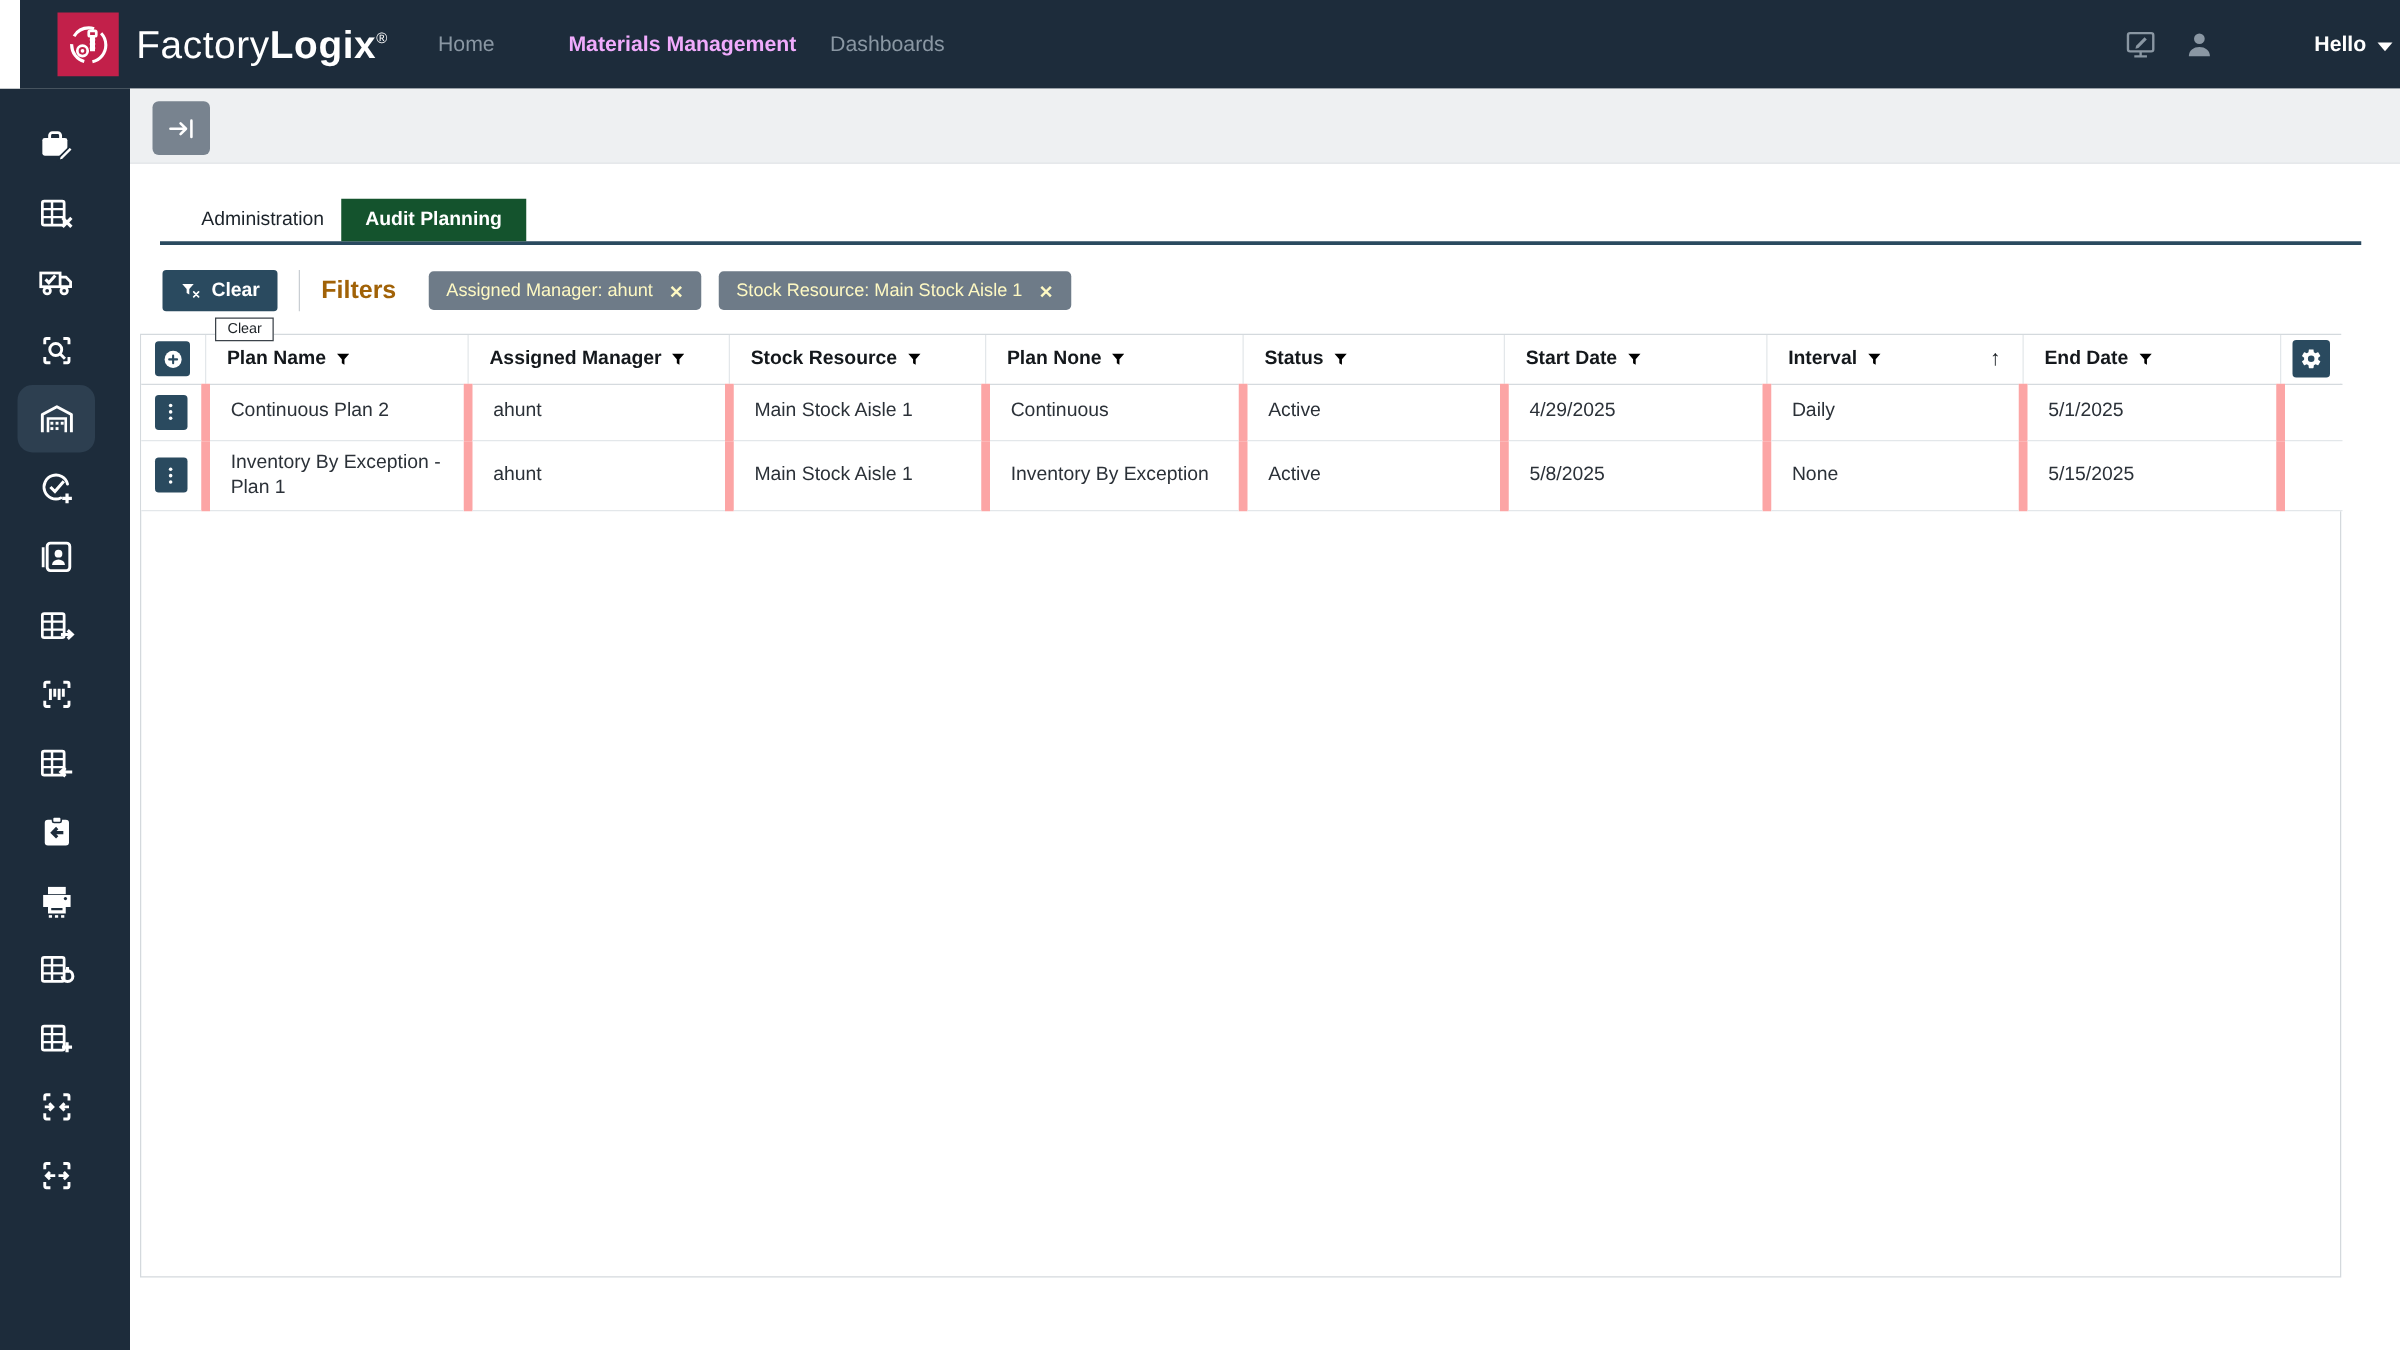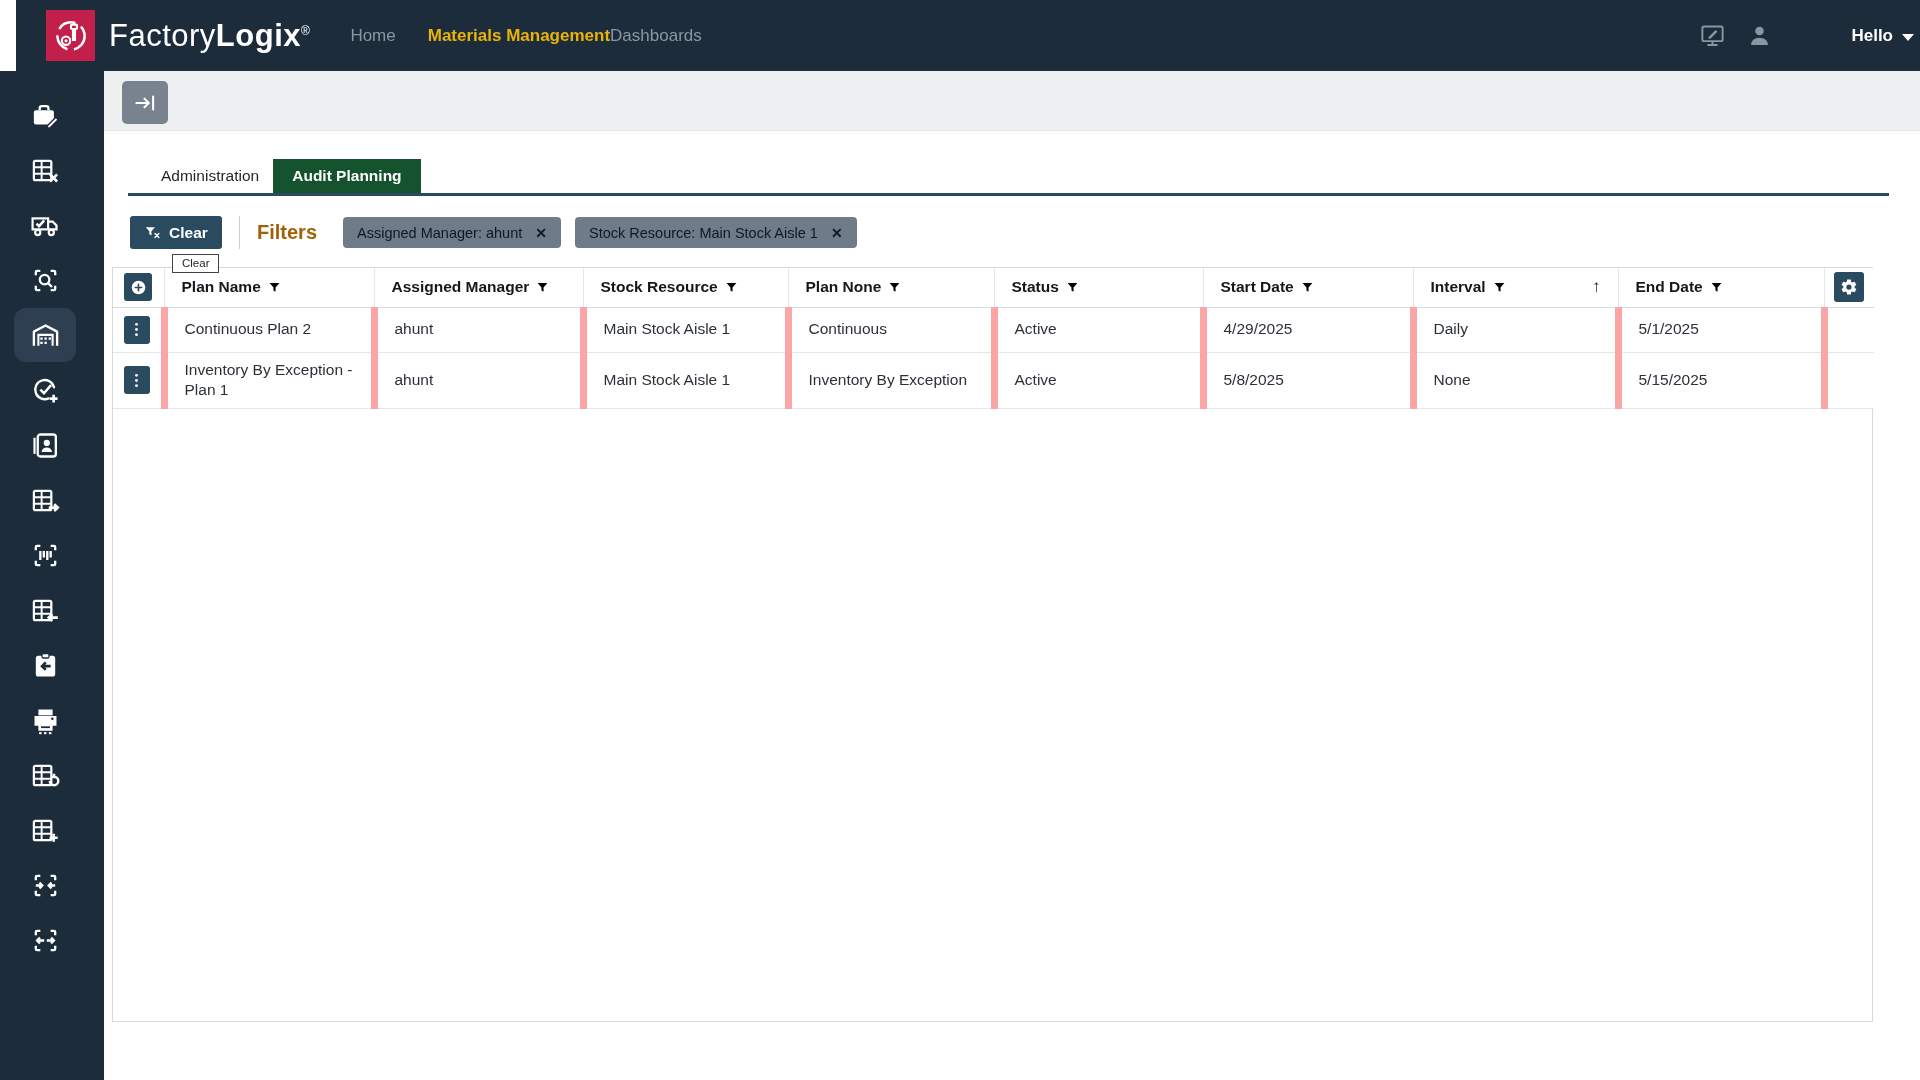--- a/index.html
+++ b/index.html
@@ -9,23 +9,23 @@
   
   .top-header { position:absolute; left:16px; top:0; width:1920px; height:71px;
                 background:#1d2c3b; display:flex; align-items:center; }
   .logo-box { width:49px; height:51px; background:#c2204a; margin-left:30px;
               display:flex; align-items:center; justify-content:center; flex:0 0 auto; }
   .logo-box svg { width:40px; height:40px; }
   .brand { color:#fff; font-size:31px; margin-left:14px; letter-spacing:.5px; white-space:nowrap; }
   .brand .light { font-weight:300; }
   .brand .bold  { font-weight:700; }
   .brand sup { font-size:12px; font-weight:400; }
-  .top-nav { display:flex; margin-left:40px; }
+  .top-nav { display:flex; gap:27px; margin-left:40px; }
   .top-nav .nav-item { color:#8a97a3; font-size:17px; cursor:pointer; white-space:nowrap; }
-  .top-nav .nav-item.active { color:#eab308; font-weight:700;padding-left:32px; }
+  .top-nav .nav-item.active { color:#f0abfc; font-weight:700;padding-left:32px; }
   .header-right { margin-left:auto; display:flex; align-items:center; padding-right:22px; }
   .header-right svg.hicon { width:27px; height:27px; }
   .icon-monitor { margin-right:20px; }
   .icon-user { margin-right:78px; }
   .greeting { color:#fff; font-size:17px; font-weight:600; display:flex; align-items:center; cursor:pointer; }
   .caret { width:0; height:0; border-left:6px solid transparent; border-right:6px solid transparent;
            border-top:7px solid #fff; margin-left:9px; margin-top:3px; }
 
   
   .sidebar { position:absolute; left:0; top:71px; width:104px; height:1009px;
@@ -53,21 +53,21 @@
 
   
   .filter-bar { position:absolute; left:26px; top:145px; height:33px; display:flex; align-items:center; }
   .clear-btn { height:33px; min-width:92px; background:#2a4a5f; color:#fff; border:none; border-radius:3px;
                font-size:15.5px; font-weight:600; display:flex; align-items:center; justify-content:center;
                gap:8px; padding:0 14px; cursor:pointer; font-family:inherit; }
   .clear-btn svg { width:17px; height:17px; }
   .v-divider { width:1px; height:33px; background:#c9ced3; margin:0 17px; }
   .filters-label { font-size:20px; color:#a16207; margin-right:26px;font-weight:bold; }
   .chips { display:flex; gap:14px; }
-  .chip { height:31px; background:#6e7b88; border-radius:4px; color:#0f172a; font-size:14.5px;
+  .chip { height:31px; background:#6e7b88; border-radius:4px; color:#fef9c3; font-size:14.5px;
           display:flex; align-items:center; padding:0 14px; cursor:pointer; white-space:nowrap; }
   .chip .chip-x { margin-left:13px; font-size:14px; font-weight:700; cursor:pointer; }
 
   
   .tooltip { position:absolute; left:68px; top:183px; background:#fff; border:1px solid #3c434a;
              font-size:11.5px; color:#1c2126; padding:2px 9px 3px; z-index:20; white-space:nowrap; }
 
   
   .grid-wrap { position:absolute; left:8px; top:196px; width:1761px; height:755px;
                border:1px solid #d4d9dd; background:#fff; }

